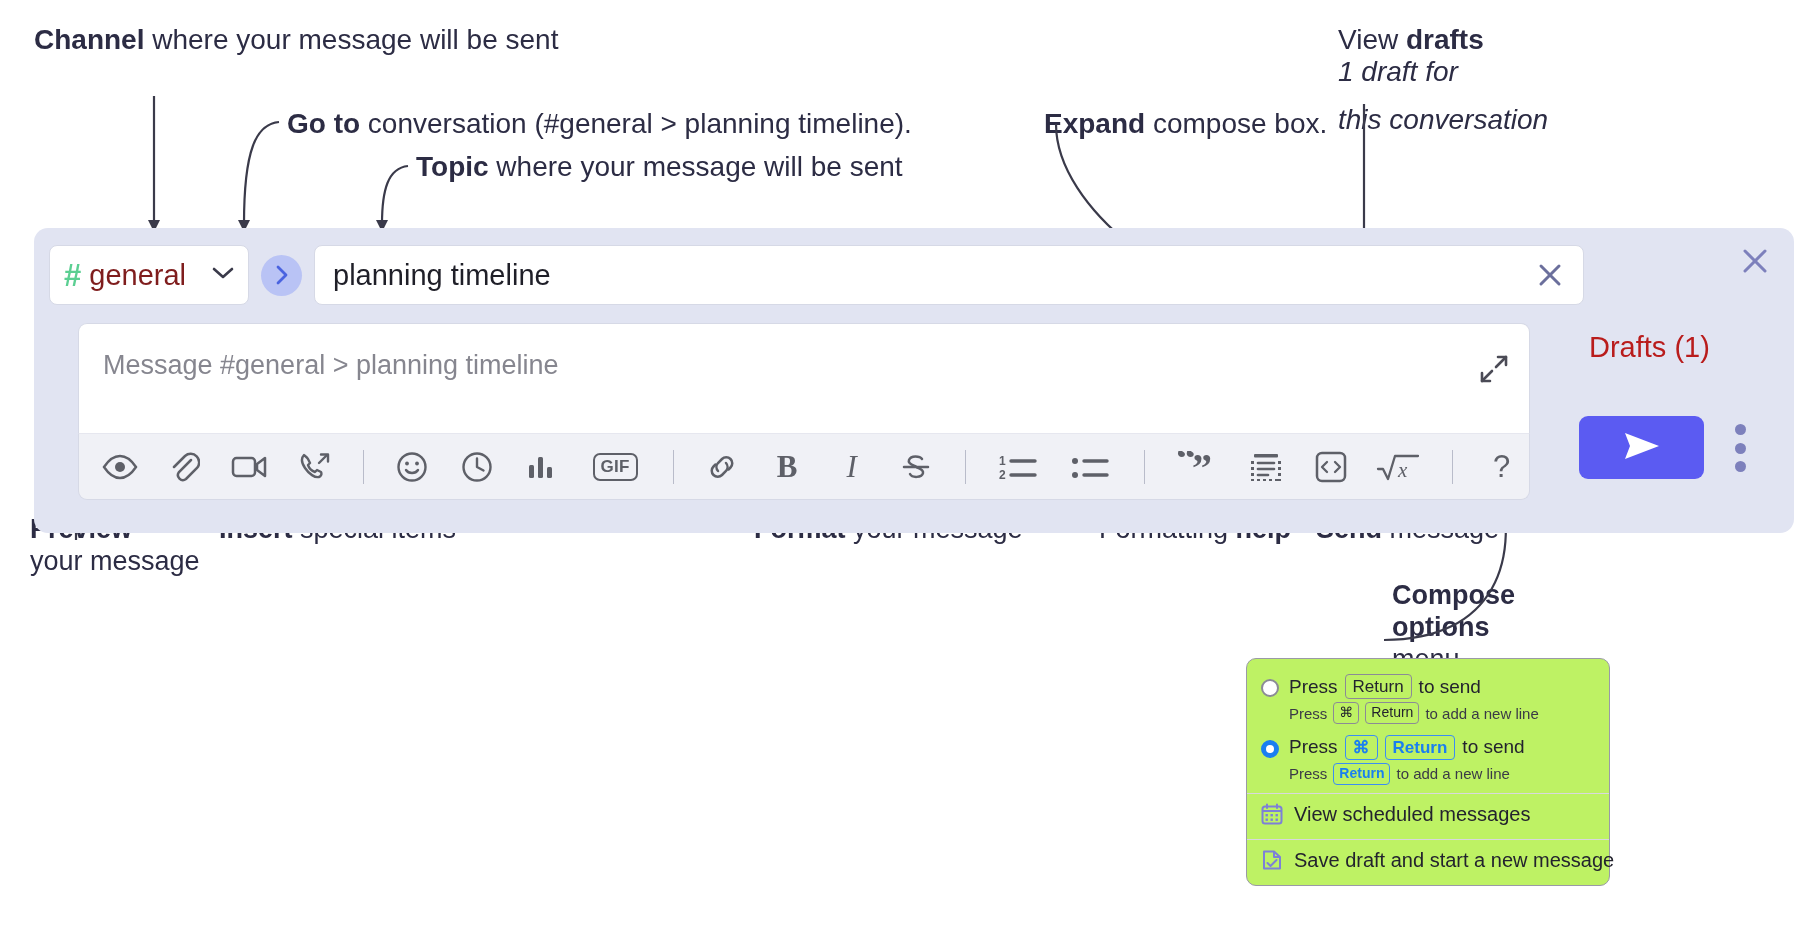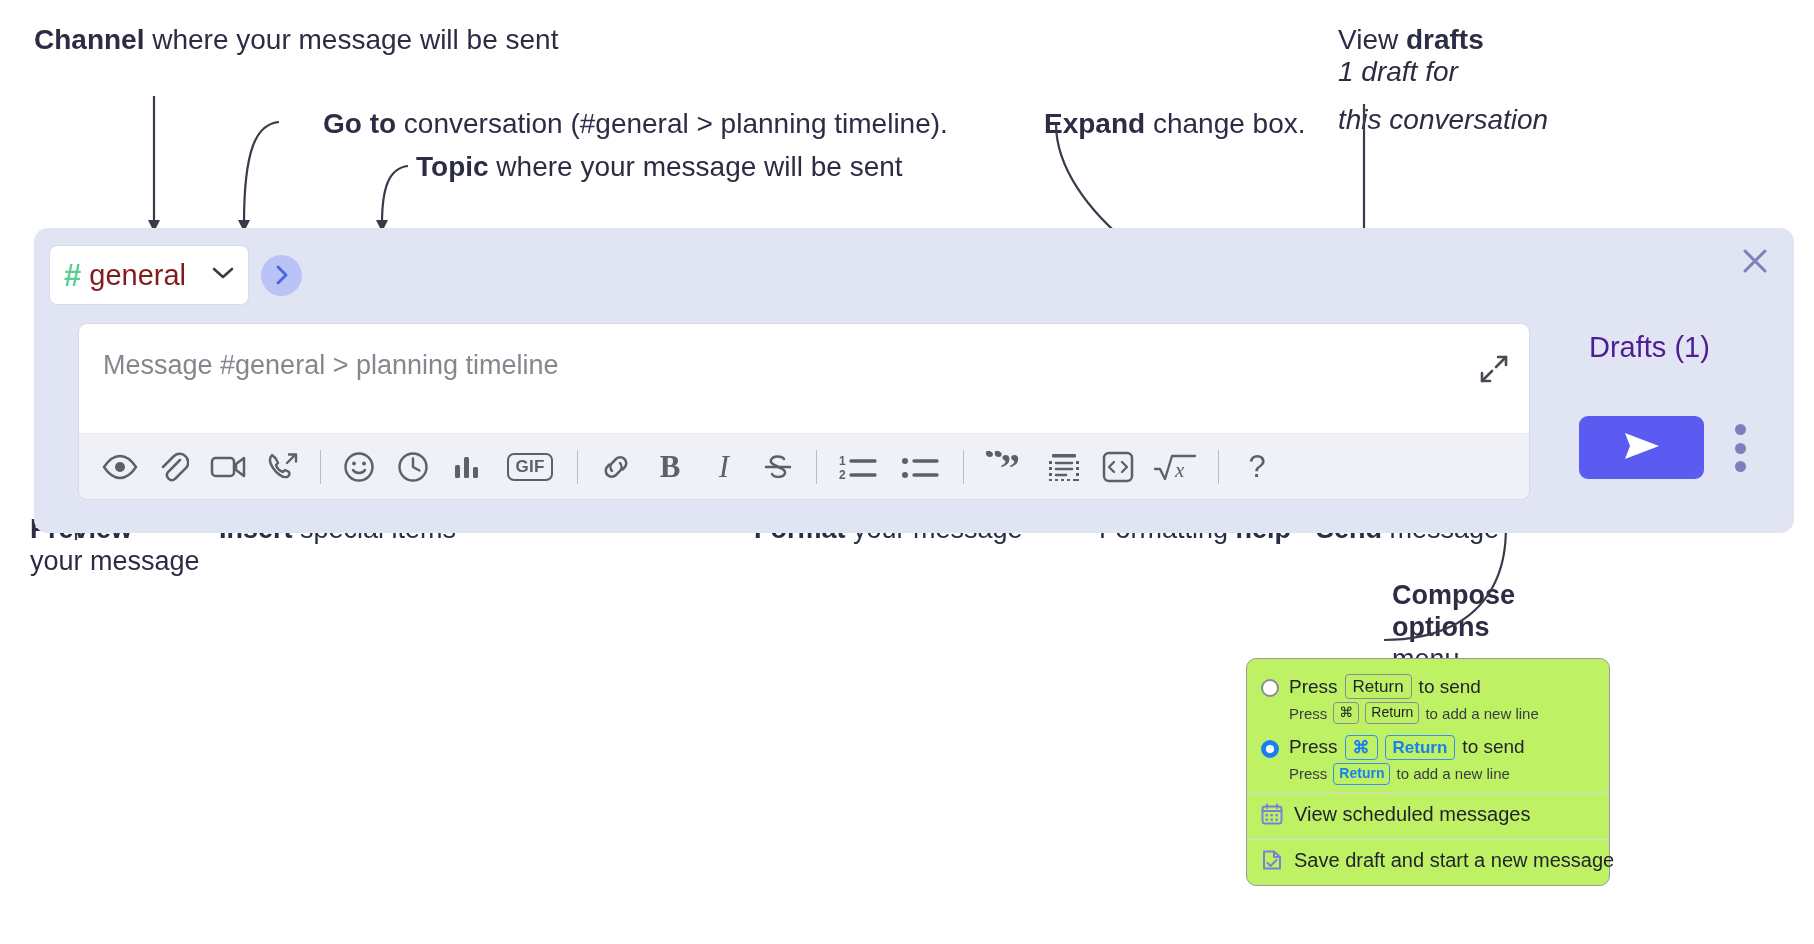--- a/index.html
+++ b/index.html
@@ -52,34 +52,34 @@
     background:#ffffff;border:1px solid #d6d9e6;border-bottom:none;
     border-radius:9px 9px 0 0;box-sizing:border-box;
   }
   .placeholder{position:absolute;left:24px;top:26px;font-size:27px;color:#86868f;}
   .expand-btn{position:absolute;right:20px;top:30px;width:30px;height:30px;}
 
   .toolbar{
     position:absolute;left:44px;top:205px;width:1452px;height:67px;
     background:#f0f1f6;border:1px solid #d6d9e6;border-top:1px solid #e6e7ef;
     border-radius:0 0 9px 9px;box-sizing:border-box;
-    display:flex;align-items:center;padding-left:14px;gap:0;
+    display:flex;align-items:center;padding-left:14px;gap:0;justify-content:space-between;
   }
   .tb{width:54px;height:54px;display:flex;align-items:center;justify-content:center;flex:none;}
   .tb svg{display:block;}
   .tbsep{width:1px;height:34px;background:#b9bcca;margin:0 11px;flex:none;}
   .gifbox{
     border:2.4px solid #5e6068;border-radius:7px;padding:2px 6px;
     font-size:17px;font-weight:700;color:#5e6068;letter-spacing:.3px;
   }
   .boldI{font-size:31px;font-weight:700;color:#5e6068;font-family:"Liberation Serif",serif;}
   .italI{font-size:31px;font-style:italic;color:#5e6068;font-family:"Liberation Serif",serif;}
   .qmark{font-size:31px;color:#5e6068;}
 
-  .drafts{position:absolute;left:1555px;top:103px;font-size:29px;color:#4c1d95;}
+  .drafts{position:absolute;left:1555px;top:103px;font-size:29px;color:#b91c1c;}
   .send-btn{
     position:absolute;left:1545px;top:188px;width:125px;height:63px;
     background:#5b5bf2;border-radius:9px;display:flex;align-items:center;justify-content:center;
   }
   .kebab{position:absolute;left:1700px;top:196px;width:12px;height:48px;
     display:flex;flex-direction:column;justify-content:space-between;align-items:center;}
   .kebab i{display:block;width:11px;height:11px;border-radius:50%;background:#7d80bc;}
   .panel-close{position:absolute;right:22px;top:16px;width:34px;height:34px;}
 
   
@@ -104,30 +104,30 @@
 </style>
 </head>
 <body>
 
 <div class="stage">
 
   <div class="anno a-28" style="left:30px;top:22px;">
     <b>Channel</b><span> where your message will be sent</span>
   </div>
 
-  <div class="anno a-28" style="left:283px;top:106px;margin-left:36px;">
+  <div class="anno a-28" style="left:283px;top:106px;">
     <b>Go to</b><span> conversation (#general &gt; planning timeline).</span>
   </div>
 
   <div class="anno a-28" style="left:412px;top:149px;">
     <b>Topic</b><span> where your message will be sent</span>
   </div>
 
   <div class="anno a-28" style="left:1040px;top:106px;">
-    <b>Expand</b><span> change box.</span>
+    <b>Expand</b><span> compose box.</span>
   </div>
 
   <div class="anno a-28" style="left:1334px;top:22px;">
     <span>View </span><b>drafts</b>
   </div>
   <div class="anno a-28" style="left:1334px;top:54px;">
     <i>1 draft for</i>
   </div>
   <div class="anno a-28" style="left:1334px;top:84px;margin-top:18px;">
     <i>this conversation</i>
@@ -234,20 +234,31 @@
       </div>
 
       <div class="goto-btn">
         <span>
           <svg width="16" height="22" viewBox="0 0 16 22">
               <path d="M4,3 L12,11 L4,19" fill="none" stroke="#4a63e0" stroke-width="2.8" stroke-linecap="round" stroke-linejoin="round"></path>
             </svg>
         </span>
       </div>
 
+      <div class="topic-field">
+        <span class="topic-text">planning timeline</span>
+        <span class="clear-x">
+          <svg width="30" height="30" viewBox="0 0 30 30">
+              <g stroke="#6b6f9c" stroke-width="3" stroke-linecap="round">
+                <line x1="6" y1="6" x2="24" y2="24"></line>
+                <line x1="24" y1="6" x2="6" y2="24"></line>
+              </g>
+            </svg>
+        </span>
+      </div>
     </div>
 
     <div class="msg-area">
       <span class="placeholder">Message #general &gt; planning timeline</span>
       <span class="expand-btn">
         <svg width="30" height="30" viewBox="0 0 30 30">
             <g stroke="#4b4b56" stroke-width="2.6" stroke-linecap="round" stroke-linejoin="round" fill="none">
           <path d="M27,3 L17,13"></path>
               <path d="M19,3 L27,3 L27,11"></path>
           <path d="M3,27 L13,17"></path>

